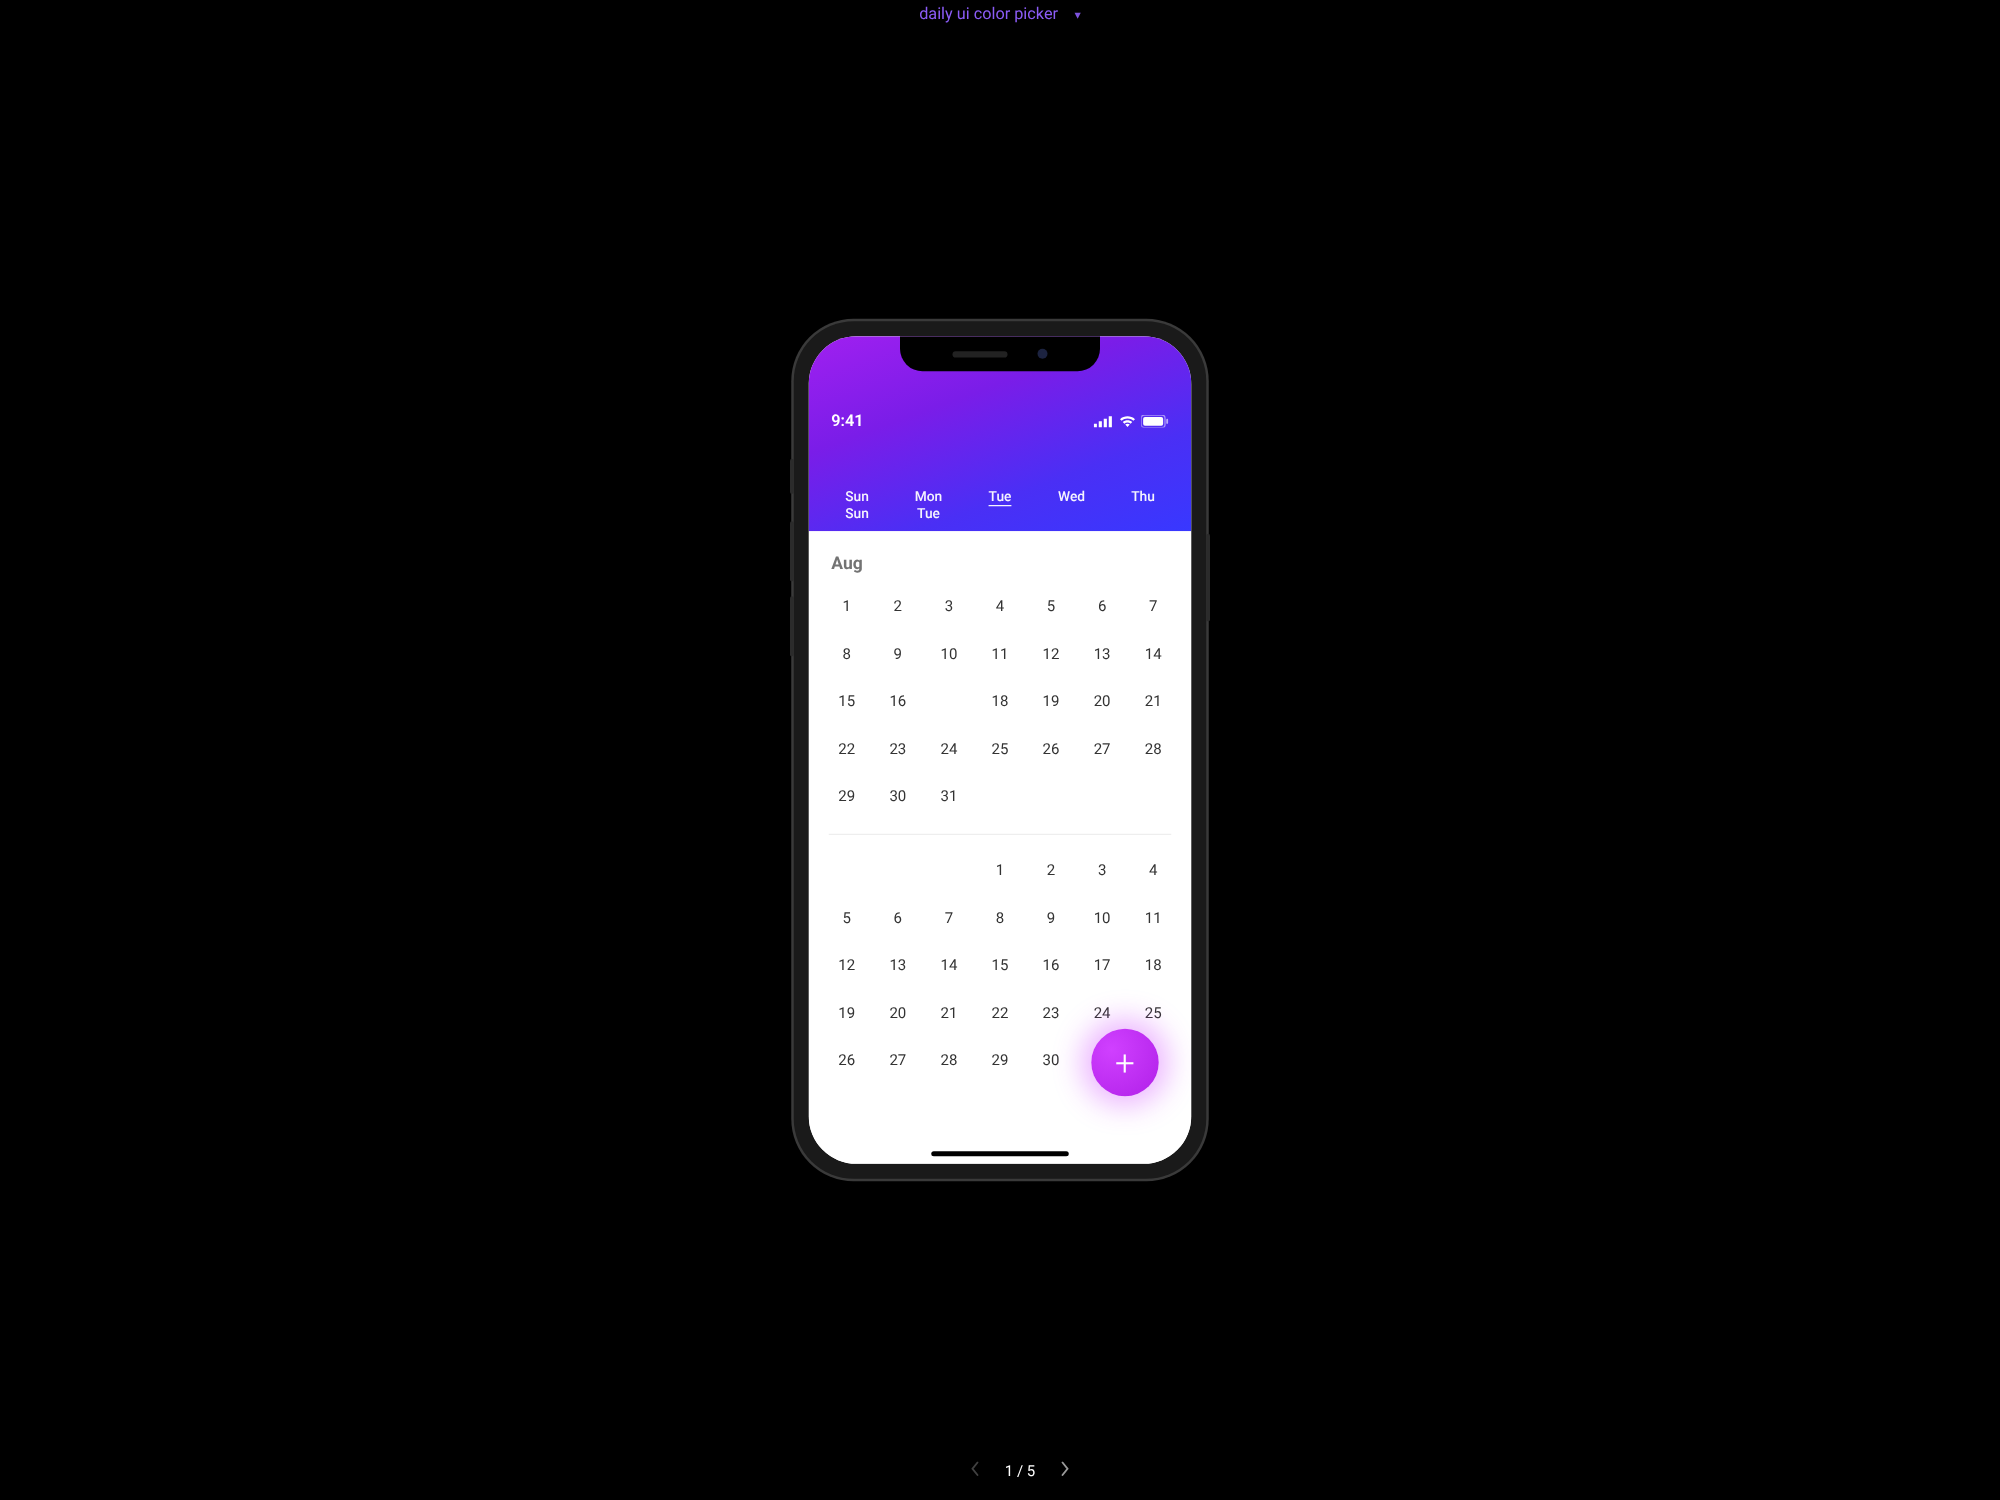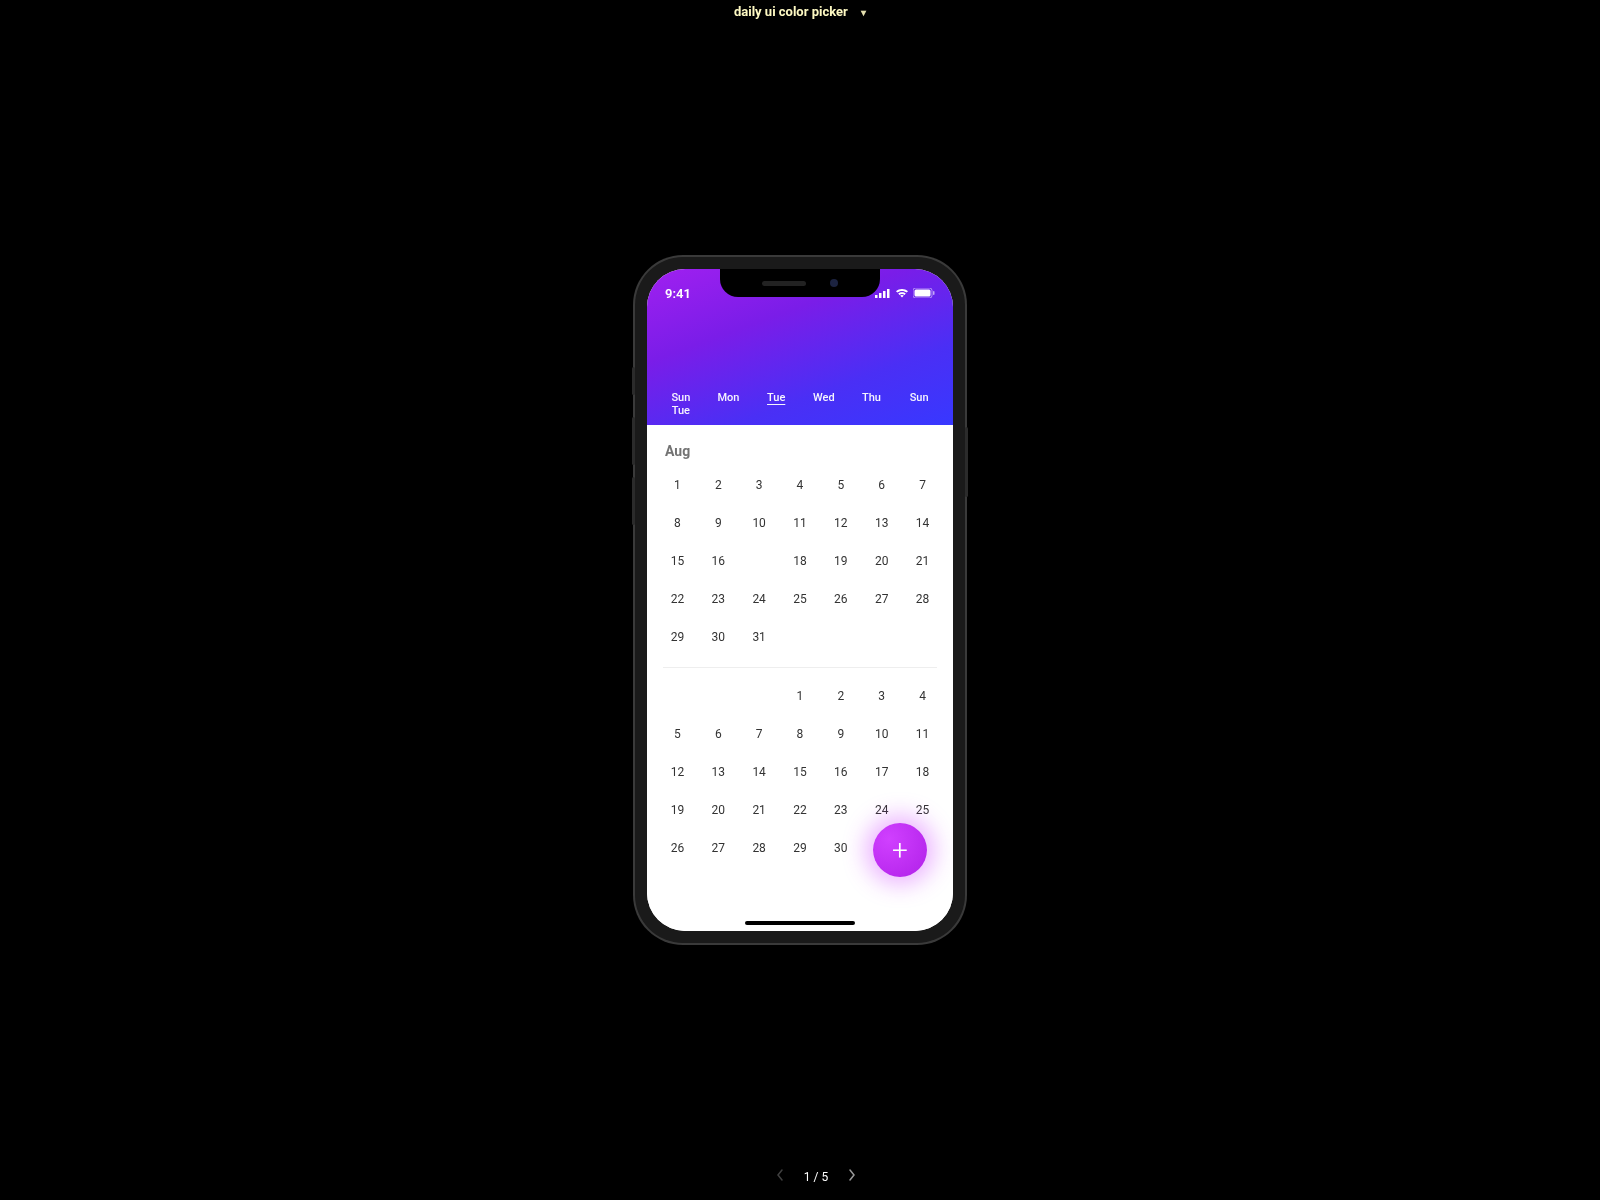--- a/index.html
+++ b/index.html
@@ -2,23 +2,23 @@
 <html><head>
 <meta charset="utf-8">
 <style>
   * { margin: 0; padding: 0; box-sizing: border-box; font-family: -apple-system, BlinkMacSystemFont, "Segoe UI", Roboto, Helvetica, Arial, sans-serif; }
   html, body { width: 1600px; height: 1200px; background: #000; overflow: hidden; }
 
   .viewer-title {
     position: absolute;
     top: 4px; left: 0; width: 100%;
     text-align: center;
-    color: #fef9c3;
+    color: #8b5cf6;
     font-size: 13px;
-    font-weight: 700;
+    font-weight: 400;
   }
   .viewer-title .chev { margin-left: 10px; font-size: 10px; opacity: .9; }
 
   .phone {
     position: absolute;
     left: 50%; top: 50%;
     transform: translate(-50%, -50%);
     width: 330px;
     height: 686px;
     border-radius: 48px;
@@ -59,37 +59,37 @@
     height: 156px;
     background: linear-gradient(160deg, #a020f0 0%, #7a1de8 35%, #4a2ff5 70%, #3838ff 100%);
     color: #fff;
     padding-top: 10px;
     position: relative;
   }
   .status-bar {
     height: 28px;
     display: flex; align-items: center; justify-content: space-between;
     padding: 0 18px;
-    font-size: 13px; font-weight: 600;
+    font-size: 13px; font-weight: 600; margin-top: 44px;
   }
   .status-right { display:flex; align-items:center; gap:4px; }
   .status-right svg { display:block; }
 
   .nav-row {
     display: flex; align-items: center;
     padding: 14px 16px 0 12px;
   }
   .nav-back { width:28px; display:flex; align-items:center; justify-content:center; }
   .nav-year { font-size: 17px; font-weight: 500; flex:1; }
   .nav-actions { display:flex; gap:16px; align-items:center; }
   .icon-btn svg { display:block; }
 
   .dow-row {
     position: absolute; bottom: 8px; left: 0; right: 0;
-    display: grid; grid-template-columns: repeat(6, 1fr);
+    display: grid; grid-template-columns: repeat(5, 1fr);
     padding: 0 10px;
     font-size: 11px; font-weight: 500;
   }
   .dow-row span { text-align: center; opacity: .95; }
   .dow-row span.today { text-decoration: underline; text-underline-offset: 3px; }
 
   .body {
     position: absolute; top: 156px; bottom: 0; left: 0; right: 0;
     background: #fff;
     padding: 14px 10px 0 10px;

